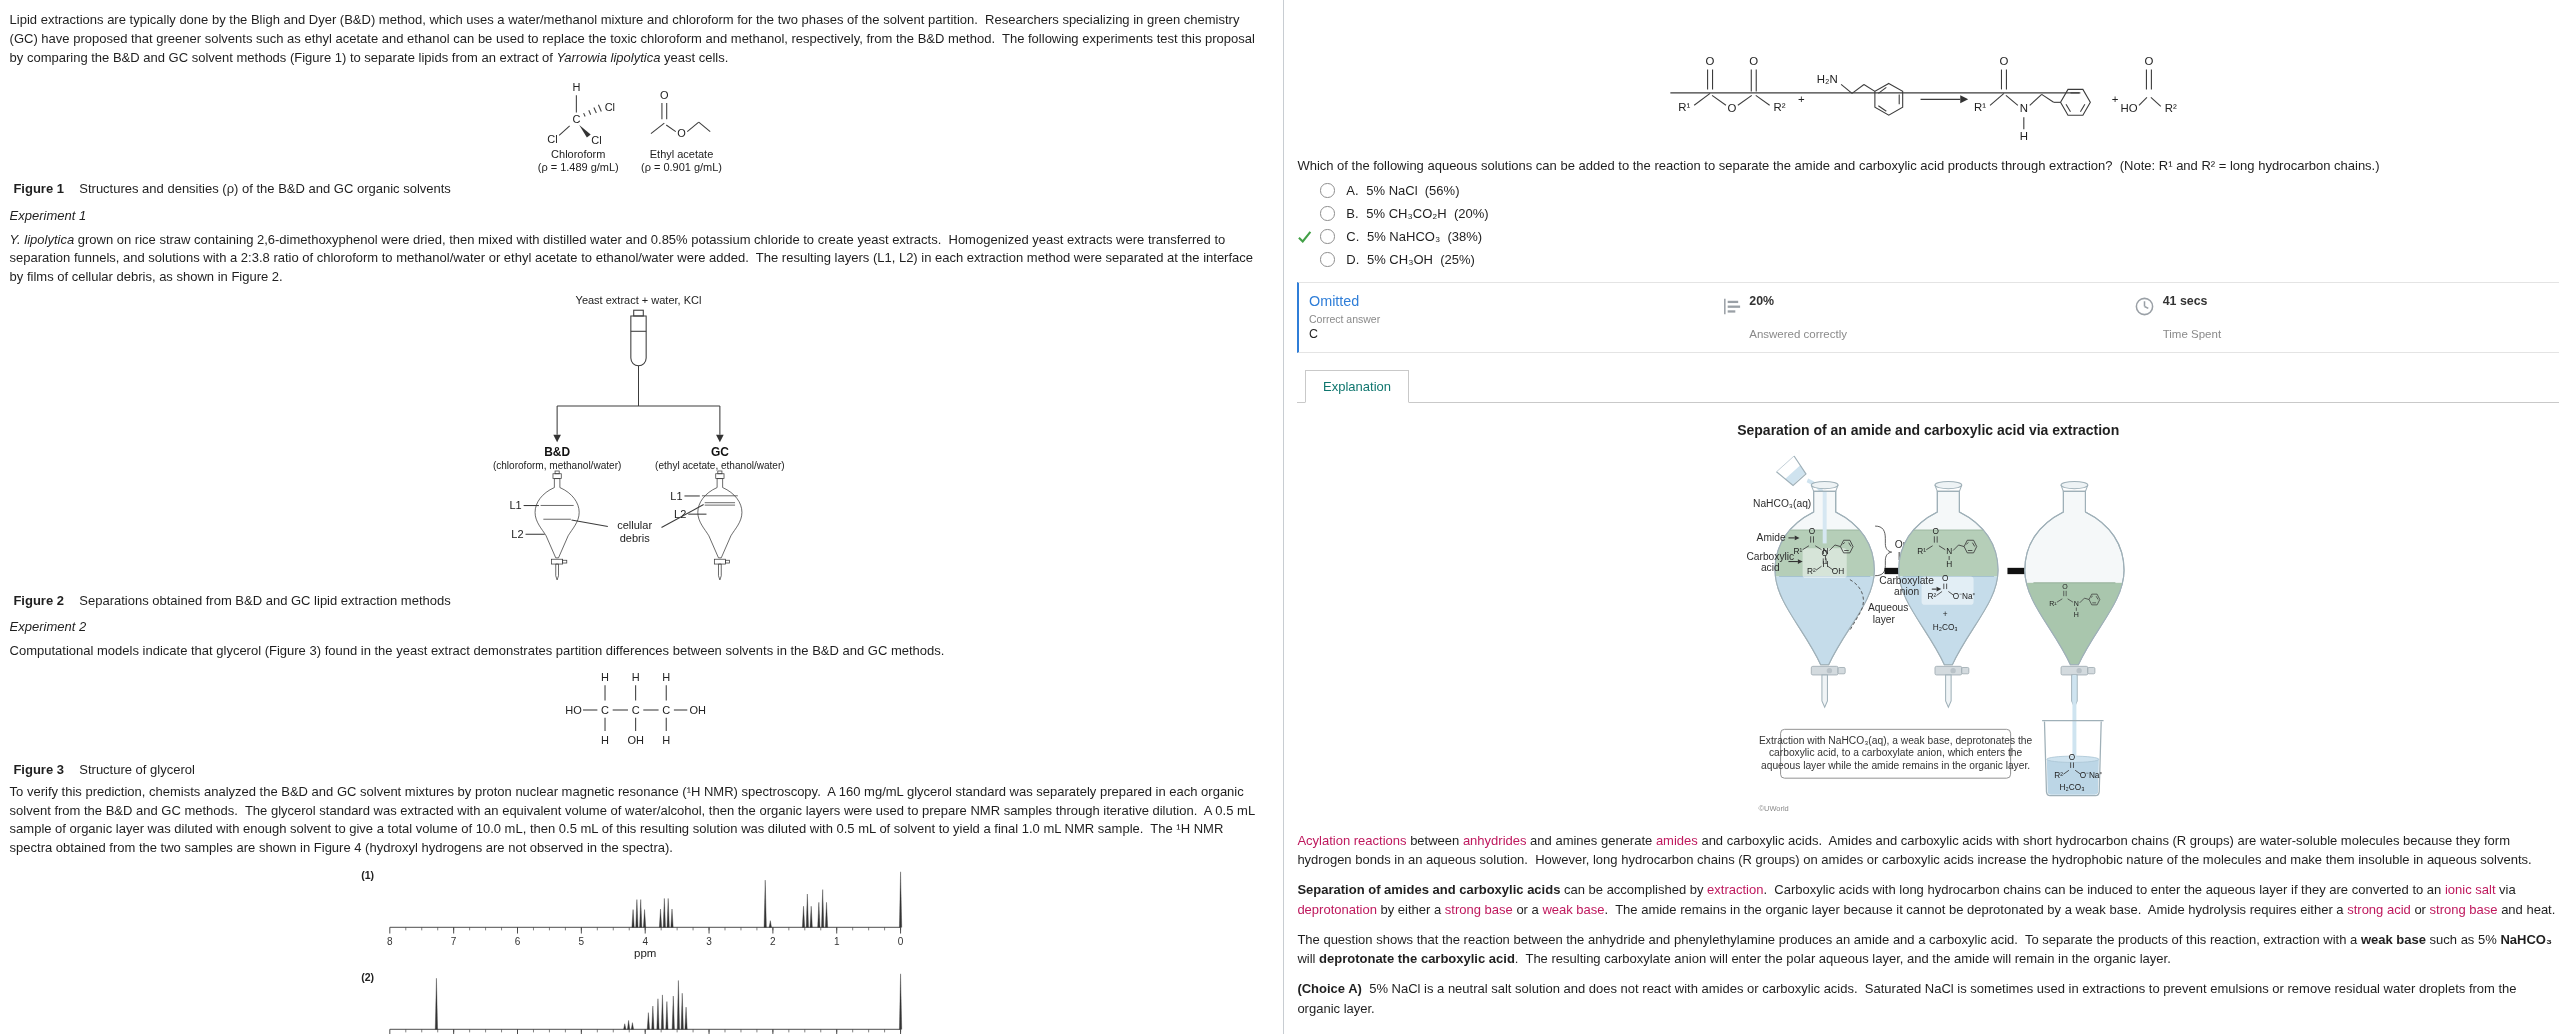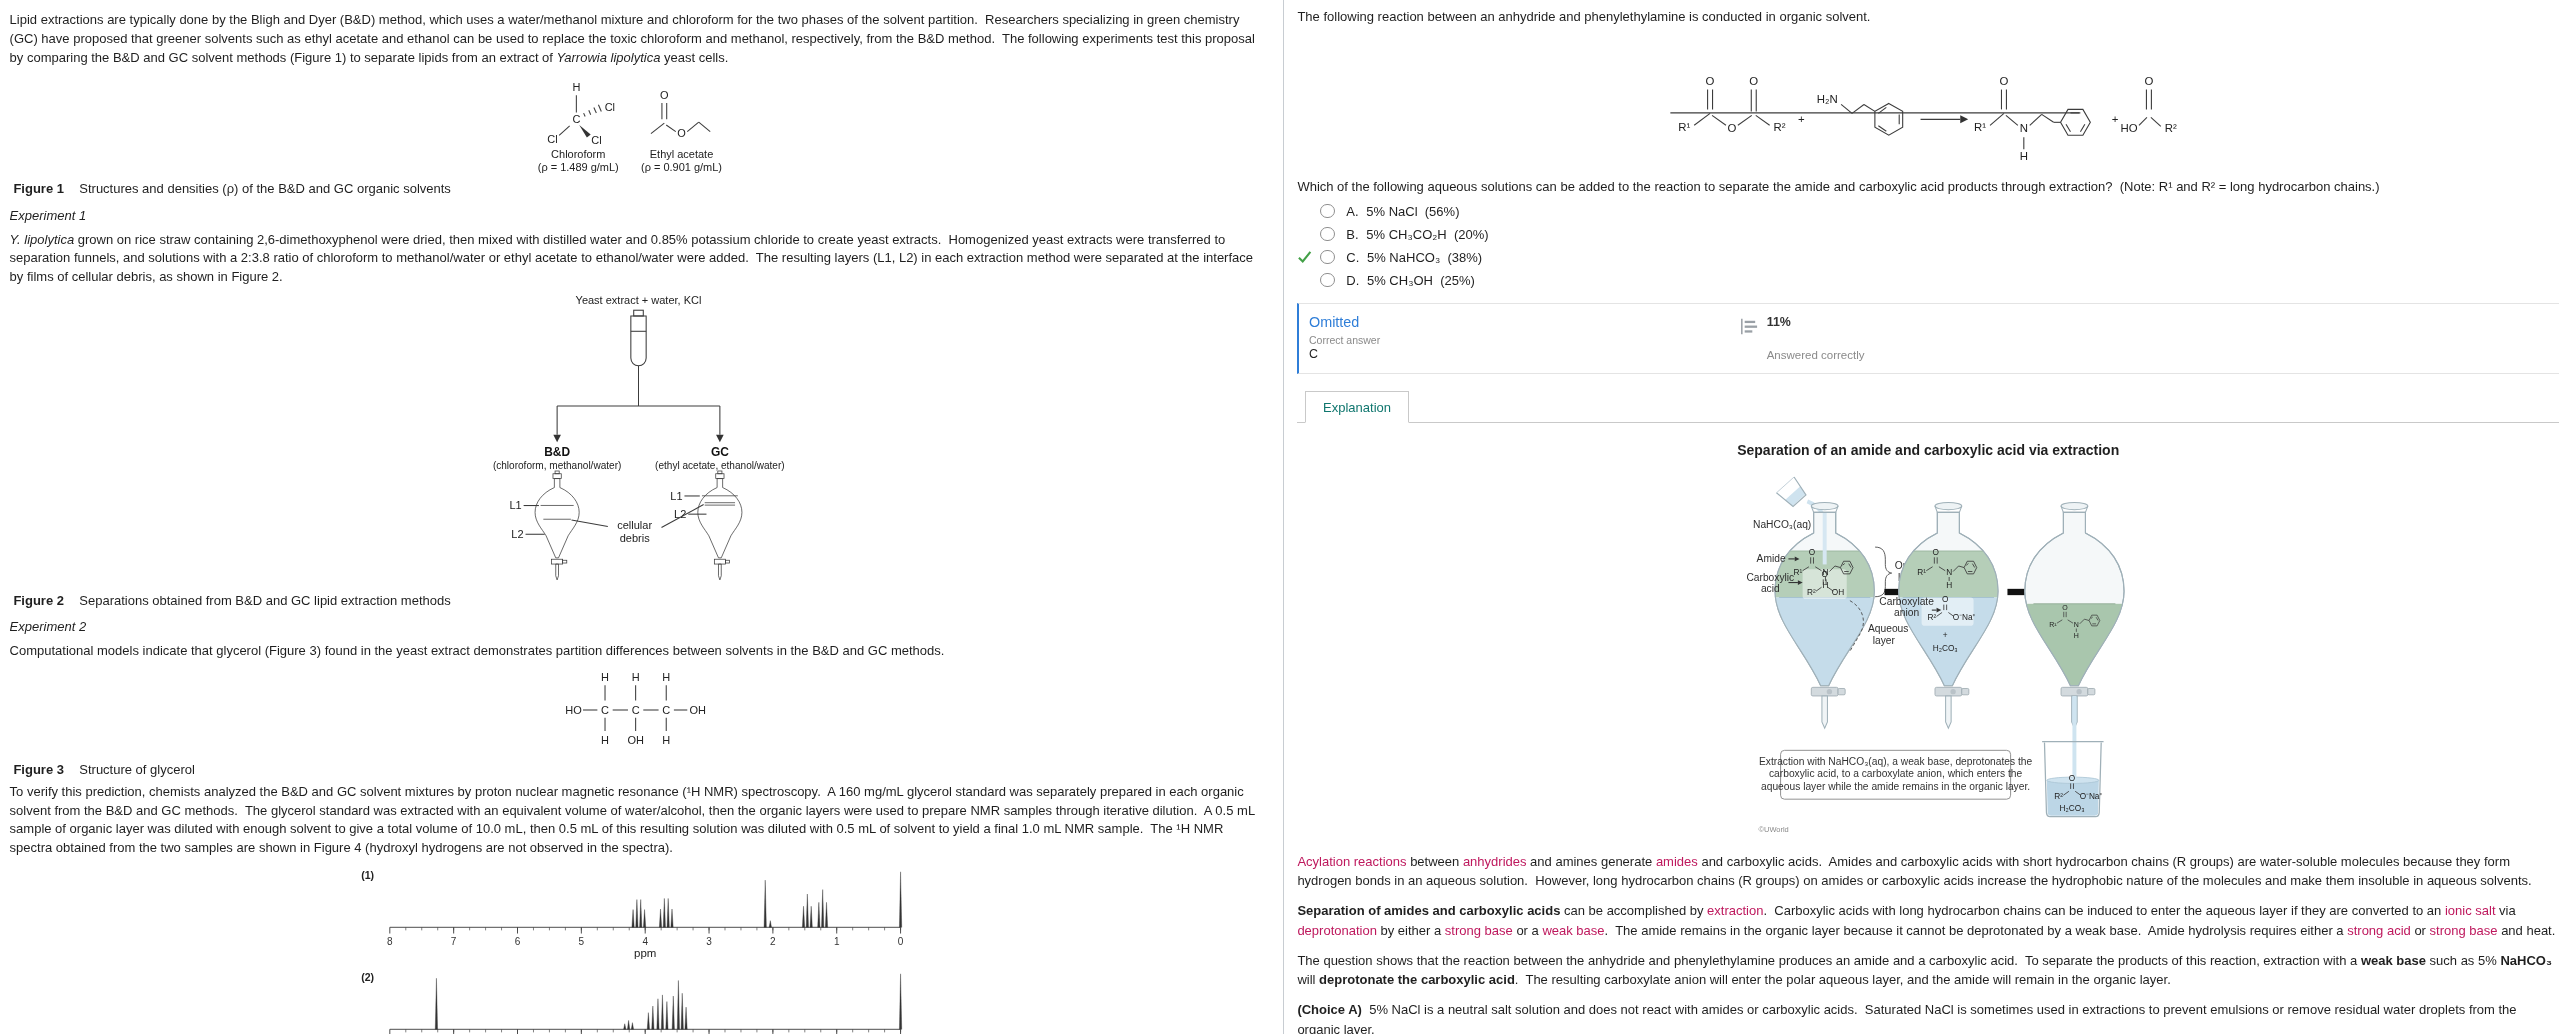--- a/index.html
+++ b/index.html
@@ -333,21 +333,20 @@
           <path class="pk" d="M 354.51500000000004,66 L 355.71500000000003,28.299999999999997 L 356.915,66 Z"></path>
           <path class="pk" d="M 358.52000000000004,66 L 359.72,42.8 L 360.92,66 Z"></path>
           <path class="pk" d="M 582.8,66 L 584,8 L 585.2,66 Z"></path>
           <text x="317" y="97" text-anchor="middle" class="nmr-xlab">ppm</text>
         </svg>
     </div>
 
   </div>
 
   <div class="panel panel-right">
-    <div class="qintro">The following reaction between an anhydride and phenylethylamine is conducted in organic solvent.</div>
 
     <div class="figwrap">
       <svg width="517" height="139" viewBox="0 0 520 140">
 
         <text class="chem" x="14" y="104" text-anchor="middle">R¹</text>
         <line class="stroke" x1="24" y1="98" x2="40" y2="86"></line>
         <line class="stroke" x1="37.5" y1="82" x2="37.5" y2="62"></line>
         <line class="stroke" x1="42.5" y1="82" x2="42.5" y2="62"></line>
         <text class="chem" x="40" y="57" text-anchor="middle">O</text>
         <line class="stroke" x1="42" y1="88" x2="56" y2="98"></line>
@@ -443,22 +442,35 @@
       <div class="stat-col">
         <span class="stat-icon">
           <svg width="21" height="21" viewBox="0 0 22 22">
             <line x1="4" y1="3" x2="4" y2="19" stroke="#9aa0a6" stroke-width="1.6"></line>
             <rect x="7" y="5" width="11" height="2.4" fill="#9aa0a6"></rect>
             <rect x="7" y="10" width="13" height="2.4" fill="#9aa0a6"></rect>
             <rect x="7" y="15" width="8" height="2.4" fill="#9aa0a6"></rect>
           </svg>
         </span>
         <span>
-          <div class="stat-val">11%</div>
+          <div class="stat-val">20%</div>
           <div class="stat-lab">Answered correctly</div>
+        </span>
+      </div>
+      <div class="stat-col">
+        <span class="stat-icon">
+          <svg width="21" height="21" viewBox="0 0 22 22">
+            <circle cx="11" cy="11" r="8.5" fill="none" stroke="#9aa0a6" stroke-width="1.6"></circle>
+            <line x1="11" y1="11" x2="11" y2="5.5" stroke="#9aa0a6" stroke-width="1.6"></line>
+            <line x1="11" y1="11" x2="15" y2="13" stroke="#9aa0a6" stroke-width="1.6"></line>
+          </svg>
+        </span>
+        <span>
+          <div class="stat-val">41 secs</div>
+          <div class="stat-lab">Time Spent</div>
         </span>
       </div>
     </div>
 
     <div class="tabbar">
       <span class="tab">Explanation</span>
     </div>
 
     <div class="fig-title">Separation of an amide and carboxylic acid via extraction</div>
 

